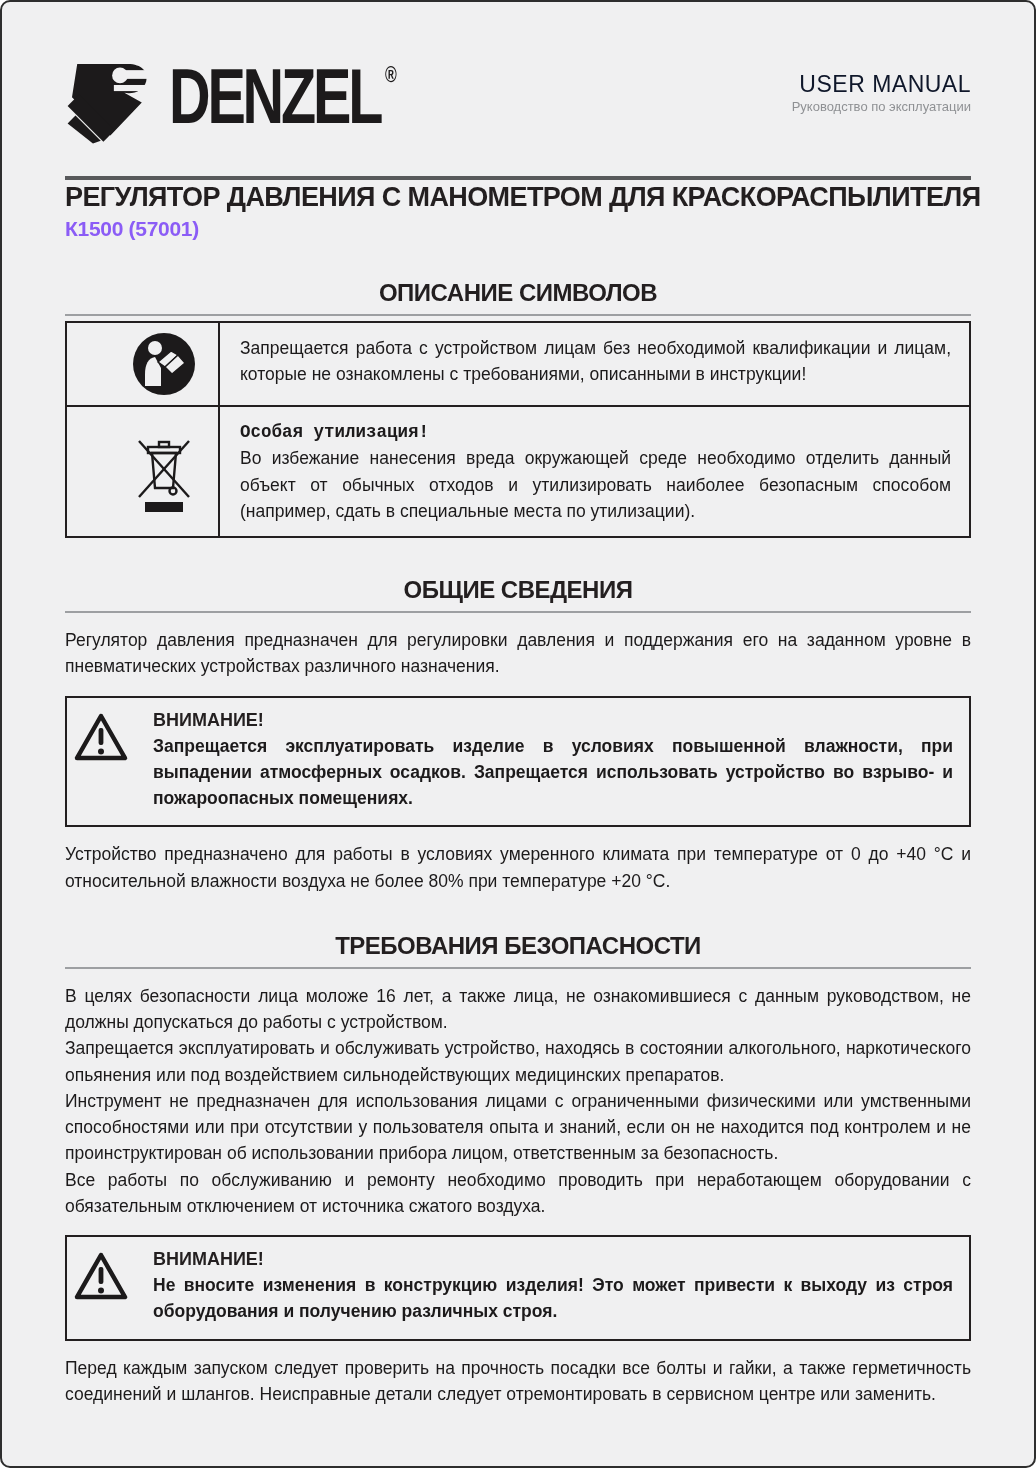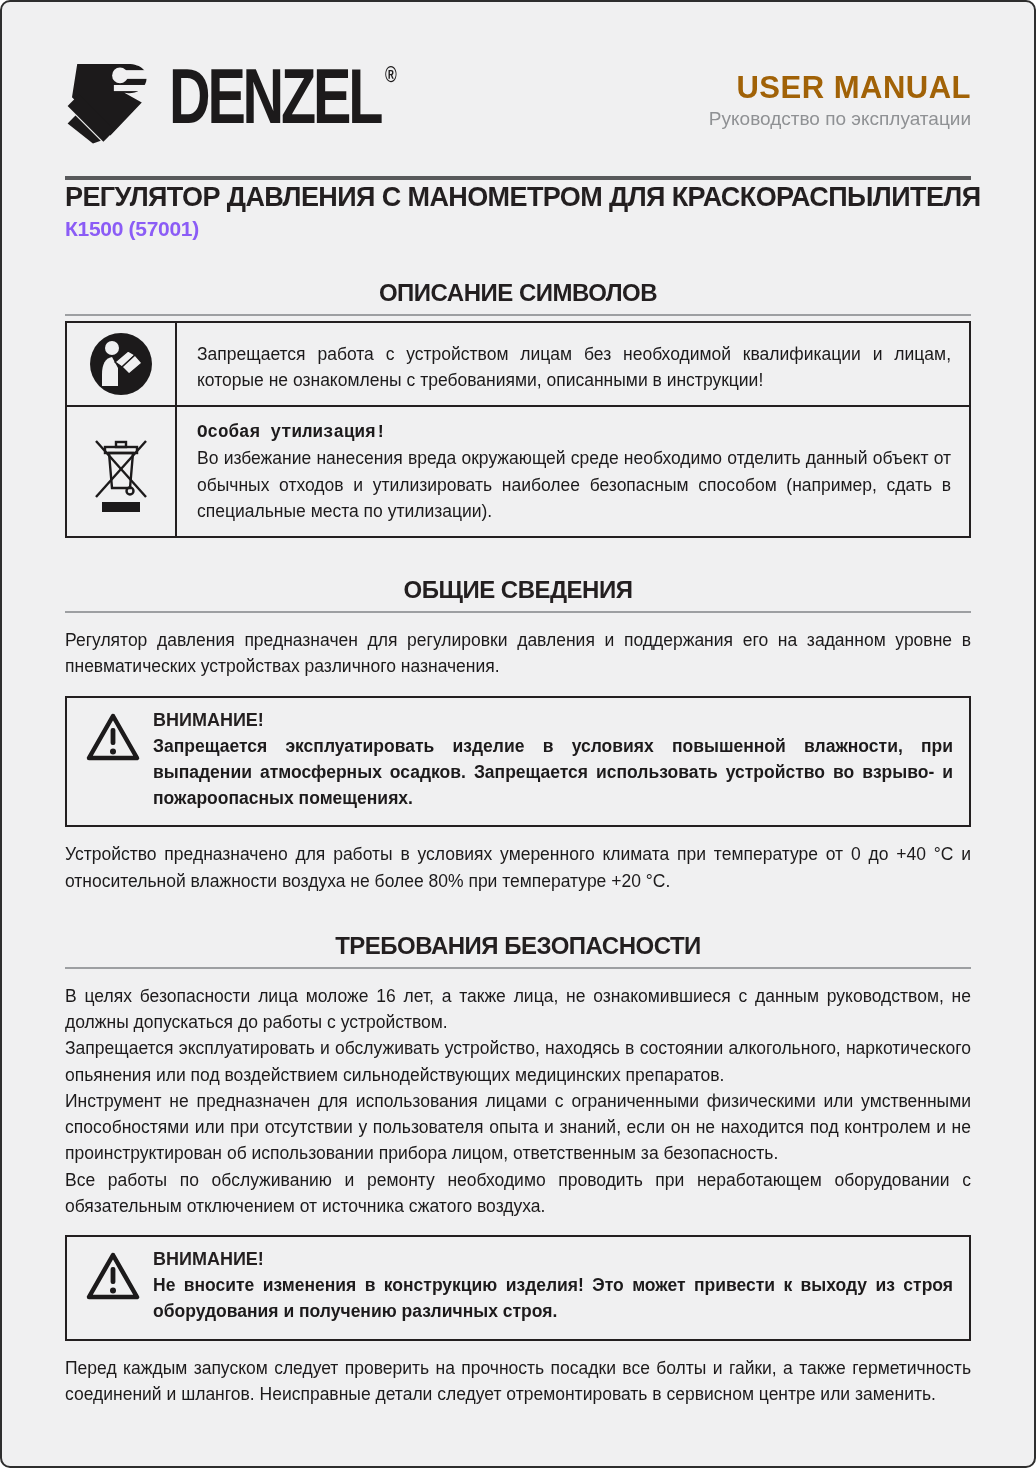--- a/index.html
+++ b/index.html
@@ -27,24 +27,24 @@
   .logo-eagle { width: 96px; height: 88px; }
   .logo-word {
     font-size: 72px; font-weight: bold; color: #1c1a1b;
     letter-spacing: -4px; line-height: 0.98;
     transform: scaleX(0.80) scaleY(1.08); transform-origin: left top;
     white-space: nowrap;
   }
   .logo-reg { font-size: 20px; font-weight: bold; vertical-align: 38px; letter-spacing: 0; margin-left: 6px; }
   .manual-block { text-align: right; padding-top: 14px; }
   .manual-title {
-    font-size: 31px; font-weight: bold; color: #a16207; letter-spacing: 0.5px;
+    font-size: 23px; font-weight: normal; color: #0f172a; letter-spacing: 0.5px;
     line-height: 1.05;
   }
-  .manual-subtitle { font-size: 19px; color: #8f9194; margin-top: 3px; margin-left: 20px; }
+  .manual-subtitle { font-size: 13px; color: #8f9194; margin-top: 3px; margin-left: 20px; }
 
   .rule-dark { height: 4px; background: #58595b; margin-top: 26px; }
 
   
   .product-title {
     margin-top: 2px;
     font-size: 27px; font-weight: bold; letter-spacing: -0.6px;
     color: #231f20; white-space: nowrap;
   }
   .product-model {
@@ -58,21 +58,21 @@
     font-size: 24px; font-weight: bold; letter-spacing: -0.5px;
   }
   .rule-light { height: 2px; background: #9d9fa2; margin-top: 7px; }
 
   
   .symbols-table {
     margin-top: 5px;
     border: 2px solid #231f20;
     background: #f0f0f1;
   }
-  .symbols-row { display: flex; align-items: flex-end; }
+  .symbols-row { display: flex; align-items: flex-start; padding-left: 43px; }
   .symbols-row + .symbols-row { border-top: 2px solid #231f20; }
   .symbols-icon-cell {
     flex: 0 0 110px; align-self: stretch;
     border-right: 2px solid #231f20;
     display: flex; align-items: center; justify-content: center;
     padding: 8px 0;
   }
   .symbols-text-cell { flex: 1; padding: 12px 18px 12px 20px; }
   .body-text {
     font-size: 17.5px; line-height: 1.5; text-align: justify; color: #1c1a1b;
@@ -80,22 +80,22 @@
   .bold { font-weight: bold; font-family: Liberation Mono, monospace; }
 
   
   .para { margin-top: 14px; }
   .para-block p { margin: 0; }
 
   
   .warning-box {
     margin-top: 16px;
     border: 2px solid #231f20;
-    padding: 12px 16px 14px 18px;
-    display: flex; gap: 12px; align-items: flex-start;
+    padding: 12px 16px 14px 6px;
+    display: flex; gap: 24px; align-items: flex-start;
     background: #f0f0f1;
   }
   .warning-icon { flex: 0 0 56px; padding-top: 2px; }
   .warning-body { flex: 1; }
   .warning-label { font-size: 18px; font-weight: bold; }
   .warning-text { font-weight: bold; margin-top: 2px; }
 </style>
 </head>
 <body>
 

